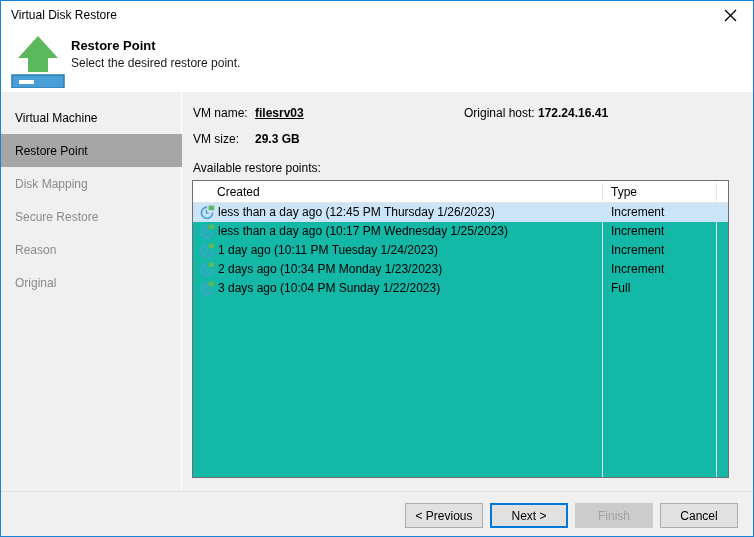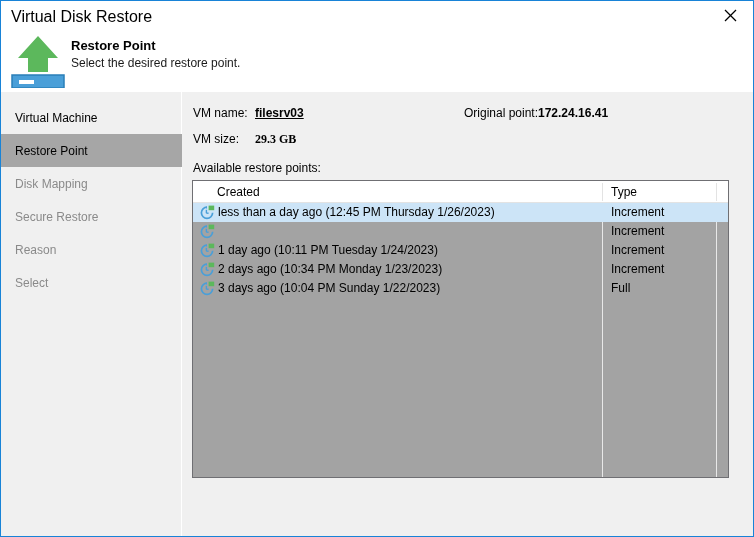--- a/index.html
+++ b/index.html
@@ -22,21 +22,21 @@
   
   #titlebar {
     position: absolute;
     left: 0; top: 0;
     width: 752px; height: 29px;
     background: #ffffff;
   }
   #title-text {
     position: absolute;
     left: 10px; top: 7px;
-    font-size: 16px;
+    font-size: 12px;
     color: #000000;
     white-space: nowrap;
   }
   #close-btn {
     position: absolute;
     right: 0; top: 0;
     width: 45px; height: 29px;
     display: flex; align-items: center; justify-content: center;
     background: #ffffff;
   }
@@ -120,21 +120,21 @@
     font-weight: bold;
     color: #000000;
     white-space: nowrap;
   }
 
   #lbl-vmname   { left: 10px;  top: 14px; }
   #val-vmname   { left: 72px;  top: 14px; text-decoration: underline; }
   #lbl-host     { left: 281px; top: 14px; }
   #val-host     { left: 355px; top: 14px; }
   #lbl-vmsize   { left: 10px;  top: 40px; }
-  #val-vmsize   { left: 72px;  top: 40px; font-family: Liberation Serif, serif; }
+  #val-vmsize   { left: 72px;  top: 40px; }
   #lbl-points   { left: 10px;  top: 69px; }
 
   
   #listbox {
     position: absolute;
     left: 9px; top: 88px;
     width: 537px; height: 298px;
     background: #ffffff;
     border: 1px solid #6f6f73;
   }
@@ -158,21 +158,21 @@
     top: 2px;
     width: 1px; height: 18px;
     background: #e3e3e3;
   }
   .head-sep.s1 { left: 409px; }
   .head-sep.s2 { left: 523px; }
 
   #list-body {
     position: relative;
     height: 274px;
-    background: #a3a3a3;
+    background: #14b8a6;
   }
   .col-divider {
     position: absolute;
     top: 0;
     width: 1px; height: 274px;
     background: #e8e8e8;
   }
   .col-divider.d1 { left: 409px; }
   .col-divider.d2 { left: 523px; }
 
@@ -279,30 +279,30 @@
       <div class="nav-item" style="top:75px">
           <span>Disk Mapping</span>
         </div>
       <div class="nav-item" style="top:108px">
           <span>Secure Restore</span>
         </div>
       <div class="nav-item" style="top:141px">
           <span>Reason</span>
         </div>
       <div class="nav-item" style="top:174px">
-          <span>Select</span>
+          <span>Original</span>
         </div>
     </div>
 
     <div id="content">
 
       <div class="info-label" id="lbl-vmname">VM name:</div>
       <div class="info-value" id="val-vmname">filesrv03</div>
 
-      <div class="info-label" id="lbl-host">Original point:</div>
+      <div class="info-label" id="lbl-host">Original host:</div>
       <div class="info-value" id="val-host">172.24.16.41</div>
 
       <div class="info-label" id="lbl-vmsize">VM size:</div>
       <div class="info-value" id="val-vmsize">29.3 GB</div>
 
       <div class="info-label" id="lbl-points">Available restore points:</div>
 
       <div id="listbox">
 
         <div id="list-header">
@@ -333,20 +333,21 @@
           <div class="row" style="top:19px">
             <span class="row-icon">
               <svg width="16" height="16" viewBox="0 0 16 16">
                 <path d="M8 2.2 A5.6 5.6 0 1 0 13.6 7.8" fill="none" stroke="#4a9fd8" stroke-width="1.7"></path>
                 <path d="M7.6 1 L7.6 4 L6.2 2.6 Z" fill="#4a9fd8"></path>
                 <line x1="7.4" y1="4.8" x2="7.4" y2="8.2" stroke="#4a9fd8" stroke-width="1.4"></line>
                 <line x1="7.4" y1="8.2" x2="9.6" y2="8.2" stroke="#4a9fd8" stroke-width="1.4"></line>
                 <rect x="9.6" y="0.6" width="5.6" height="4.6" fill="#5cb85c"></rect>
               </svg>
             </span>
+            <span class="row-created">less than a day ago (10:17 PM Wednesday 1/25/2023)</span>
             <span class="row-type">Increment</span>
           </div>
 
           <div class="row" style="top:38px">
             <span class="row-icon">
               <svg width="16" height="16" viewBox="0 0 16 16">
                 <path d="M8 2.2 A5.6 5.6 0 1 0 13.6 7.8" fill="none" stroke="#4a9fd8" stroke-width="1.7"></path>
                 <path d="M7.6 1 L7.6 4 L6.2 2.6 Z" fill="#4a9fd8"></path>
                 <line x1="7.4" y1="4.8" x2="7.4" y2="8.2" stroke="#4a9fd8" stroke-width="1.4"></line>
                 <line x1="7.4" y1="8.2" x2="9.6" y2="8.2" stroke="#4a9fd8" stroke-width="1.4"></line>
@@ -384,14 +385,20 @@
             <span class="row-created">3 days ago (10:04 PM Sunday 1/22/2023)</span>
             <span class="row-type">Full</span>
           </div>
 
         </div>
       </div>
 
     </div>
   </div>
 
+  <div id="footer">
+    <div class="btn" id="btn-previous">&lt; Previous</div>
+    <div class="btn default" id="btn-next">Next &gt;</div>
+    <div class="btn disabled" id="btn-finish">Finish</div>
+    <div class="btn" id="btn-cancel">Cancel</div>
+  </div>
 
 </div>
 
 </body></html>

